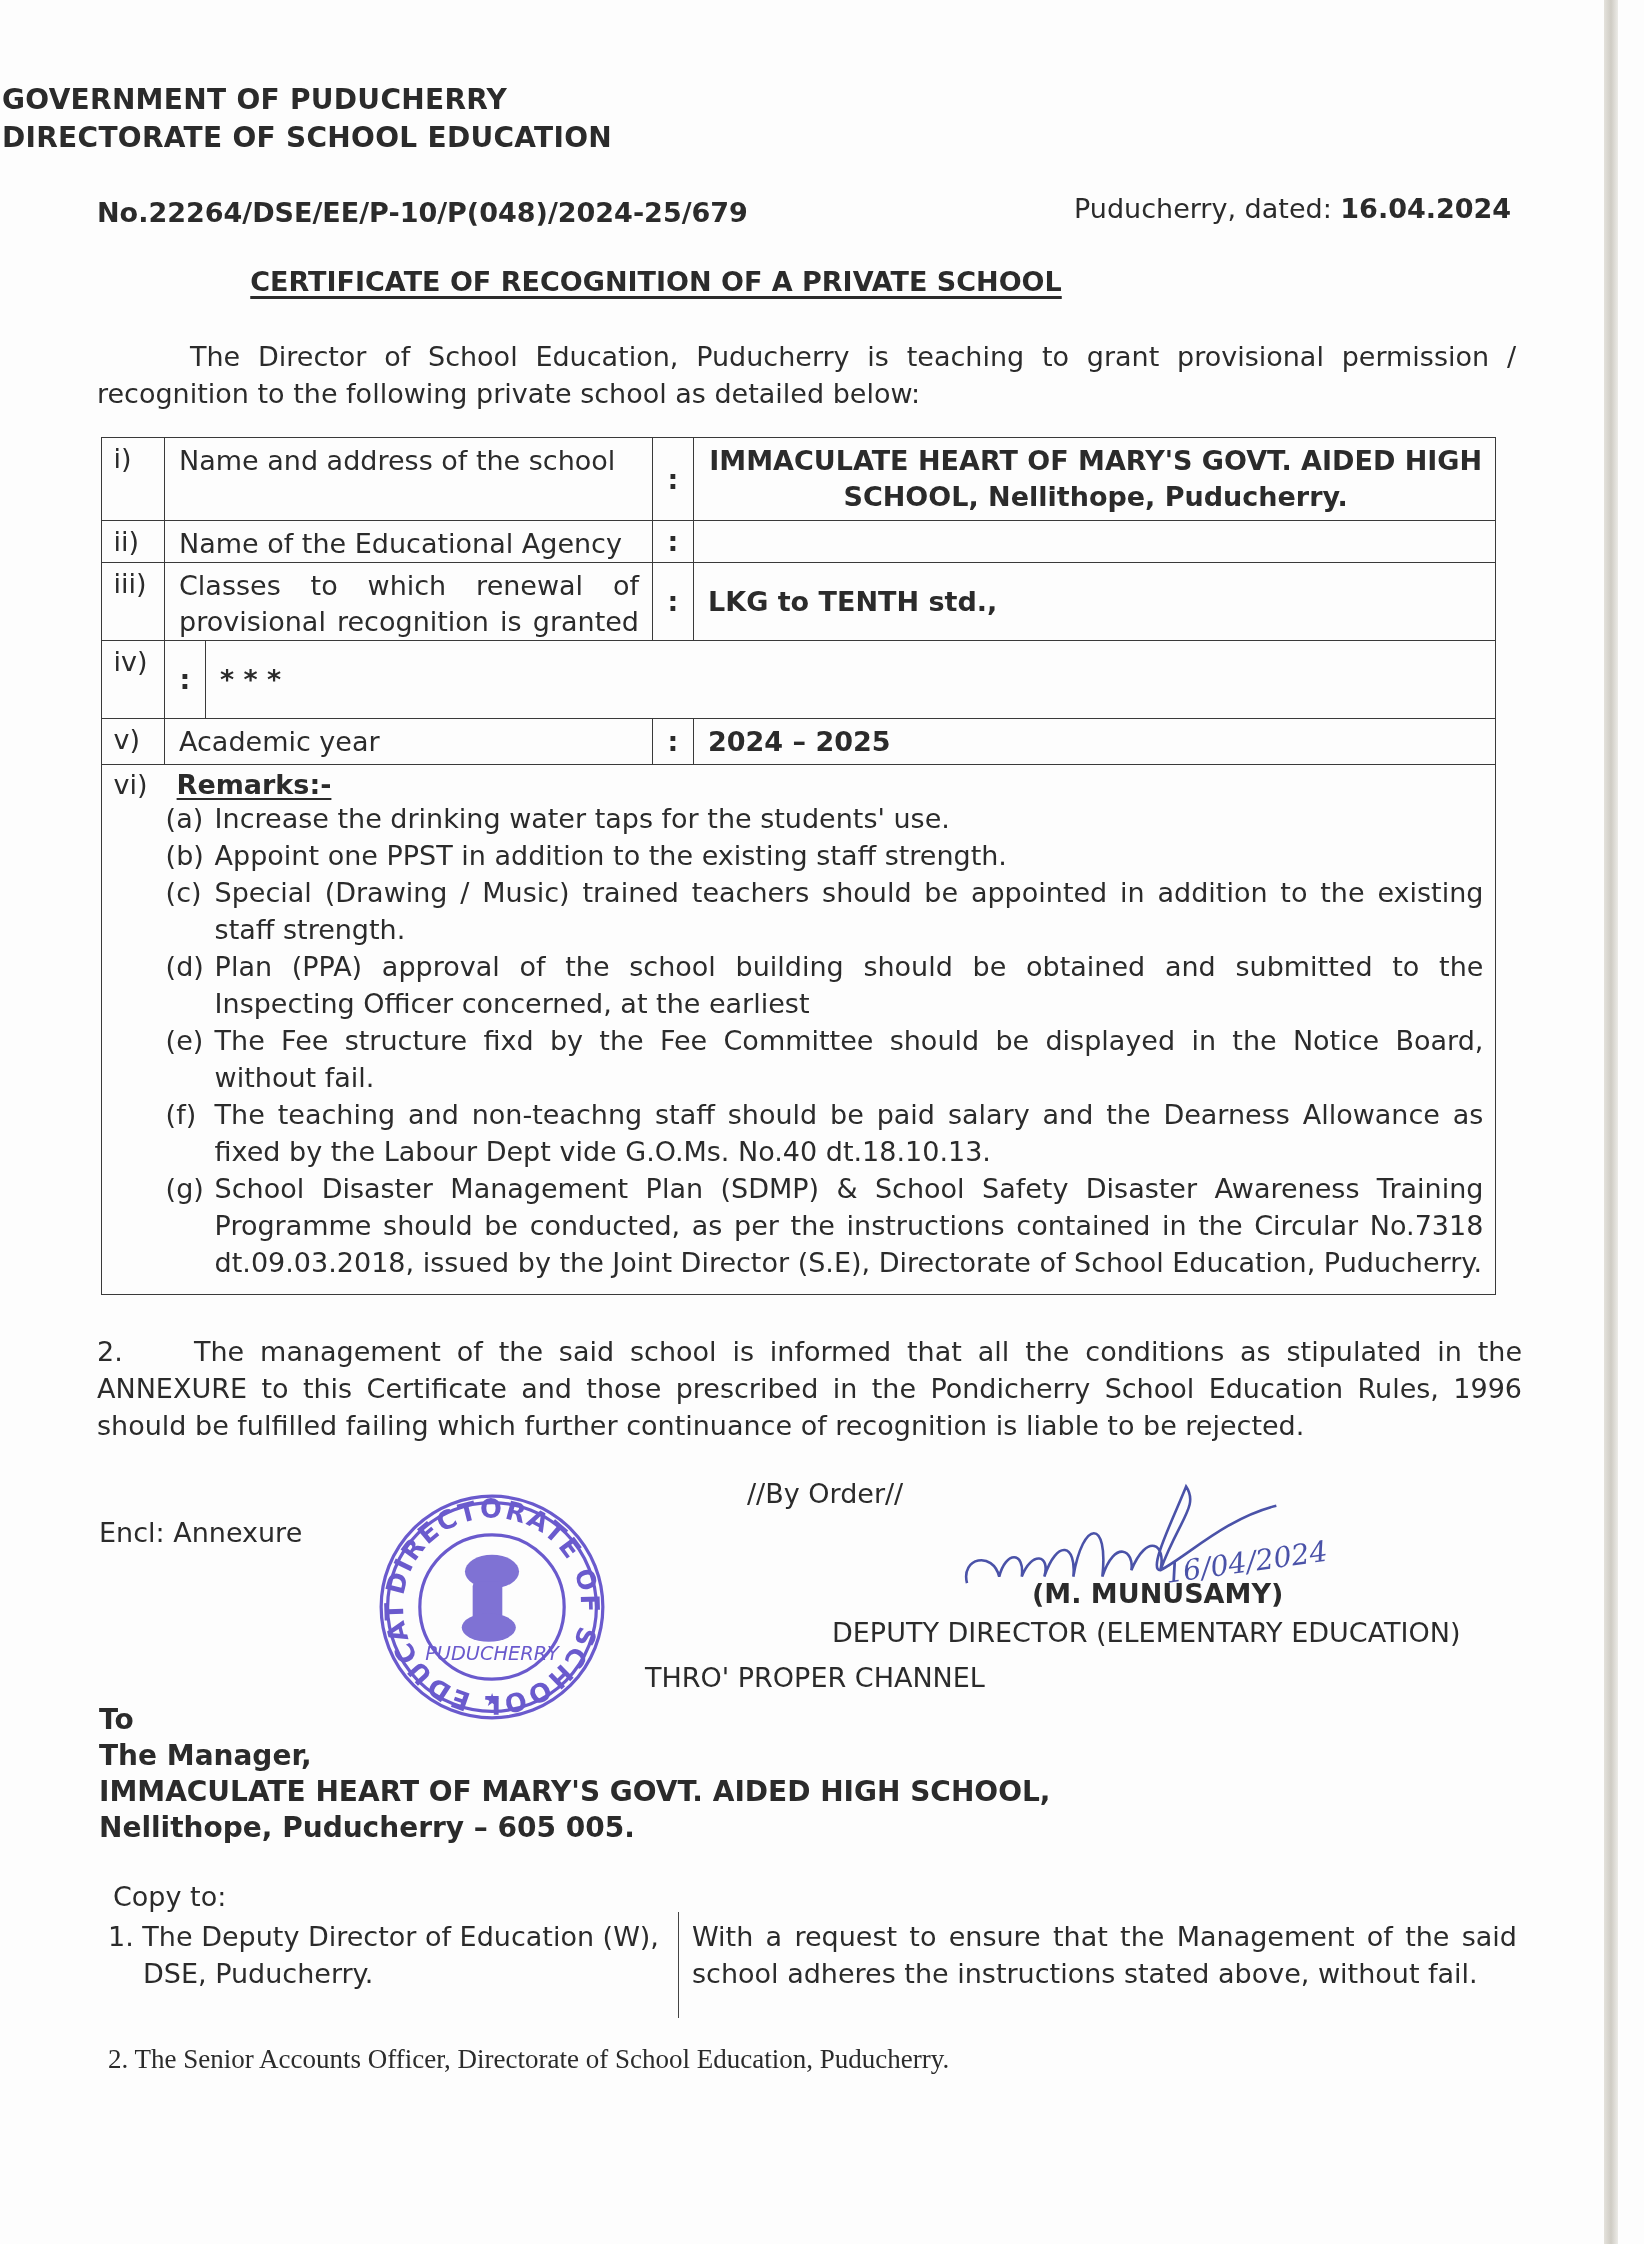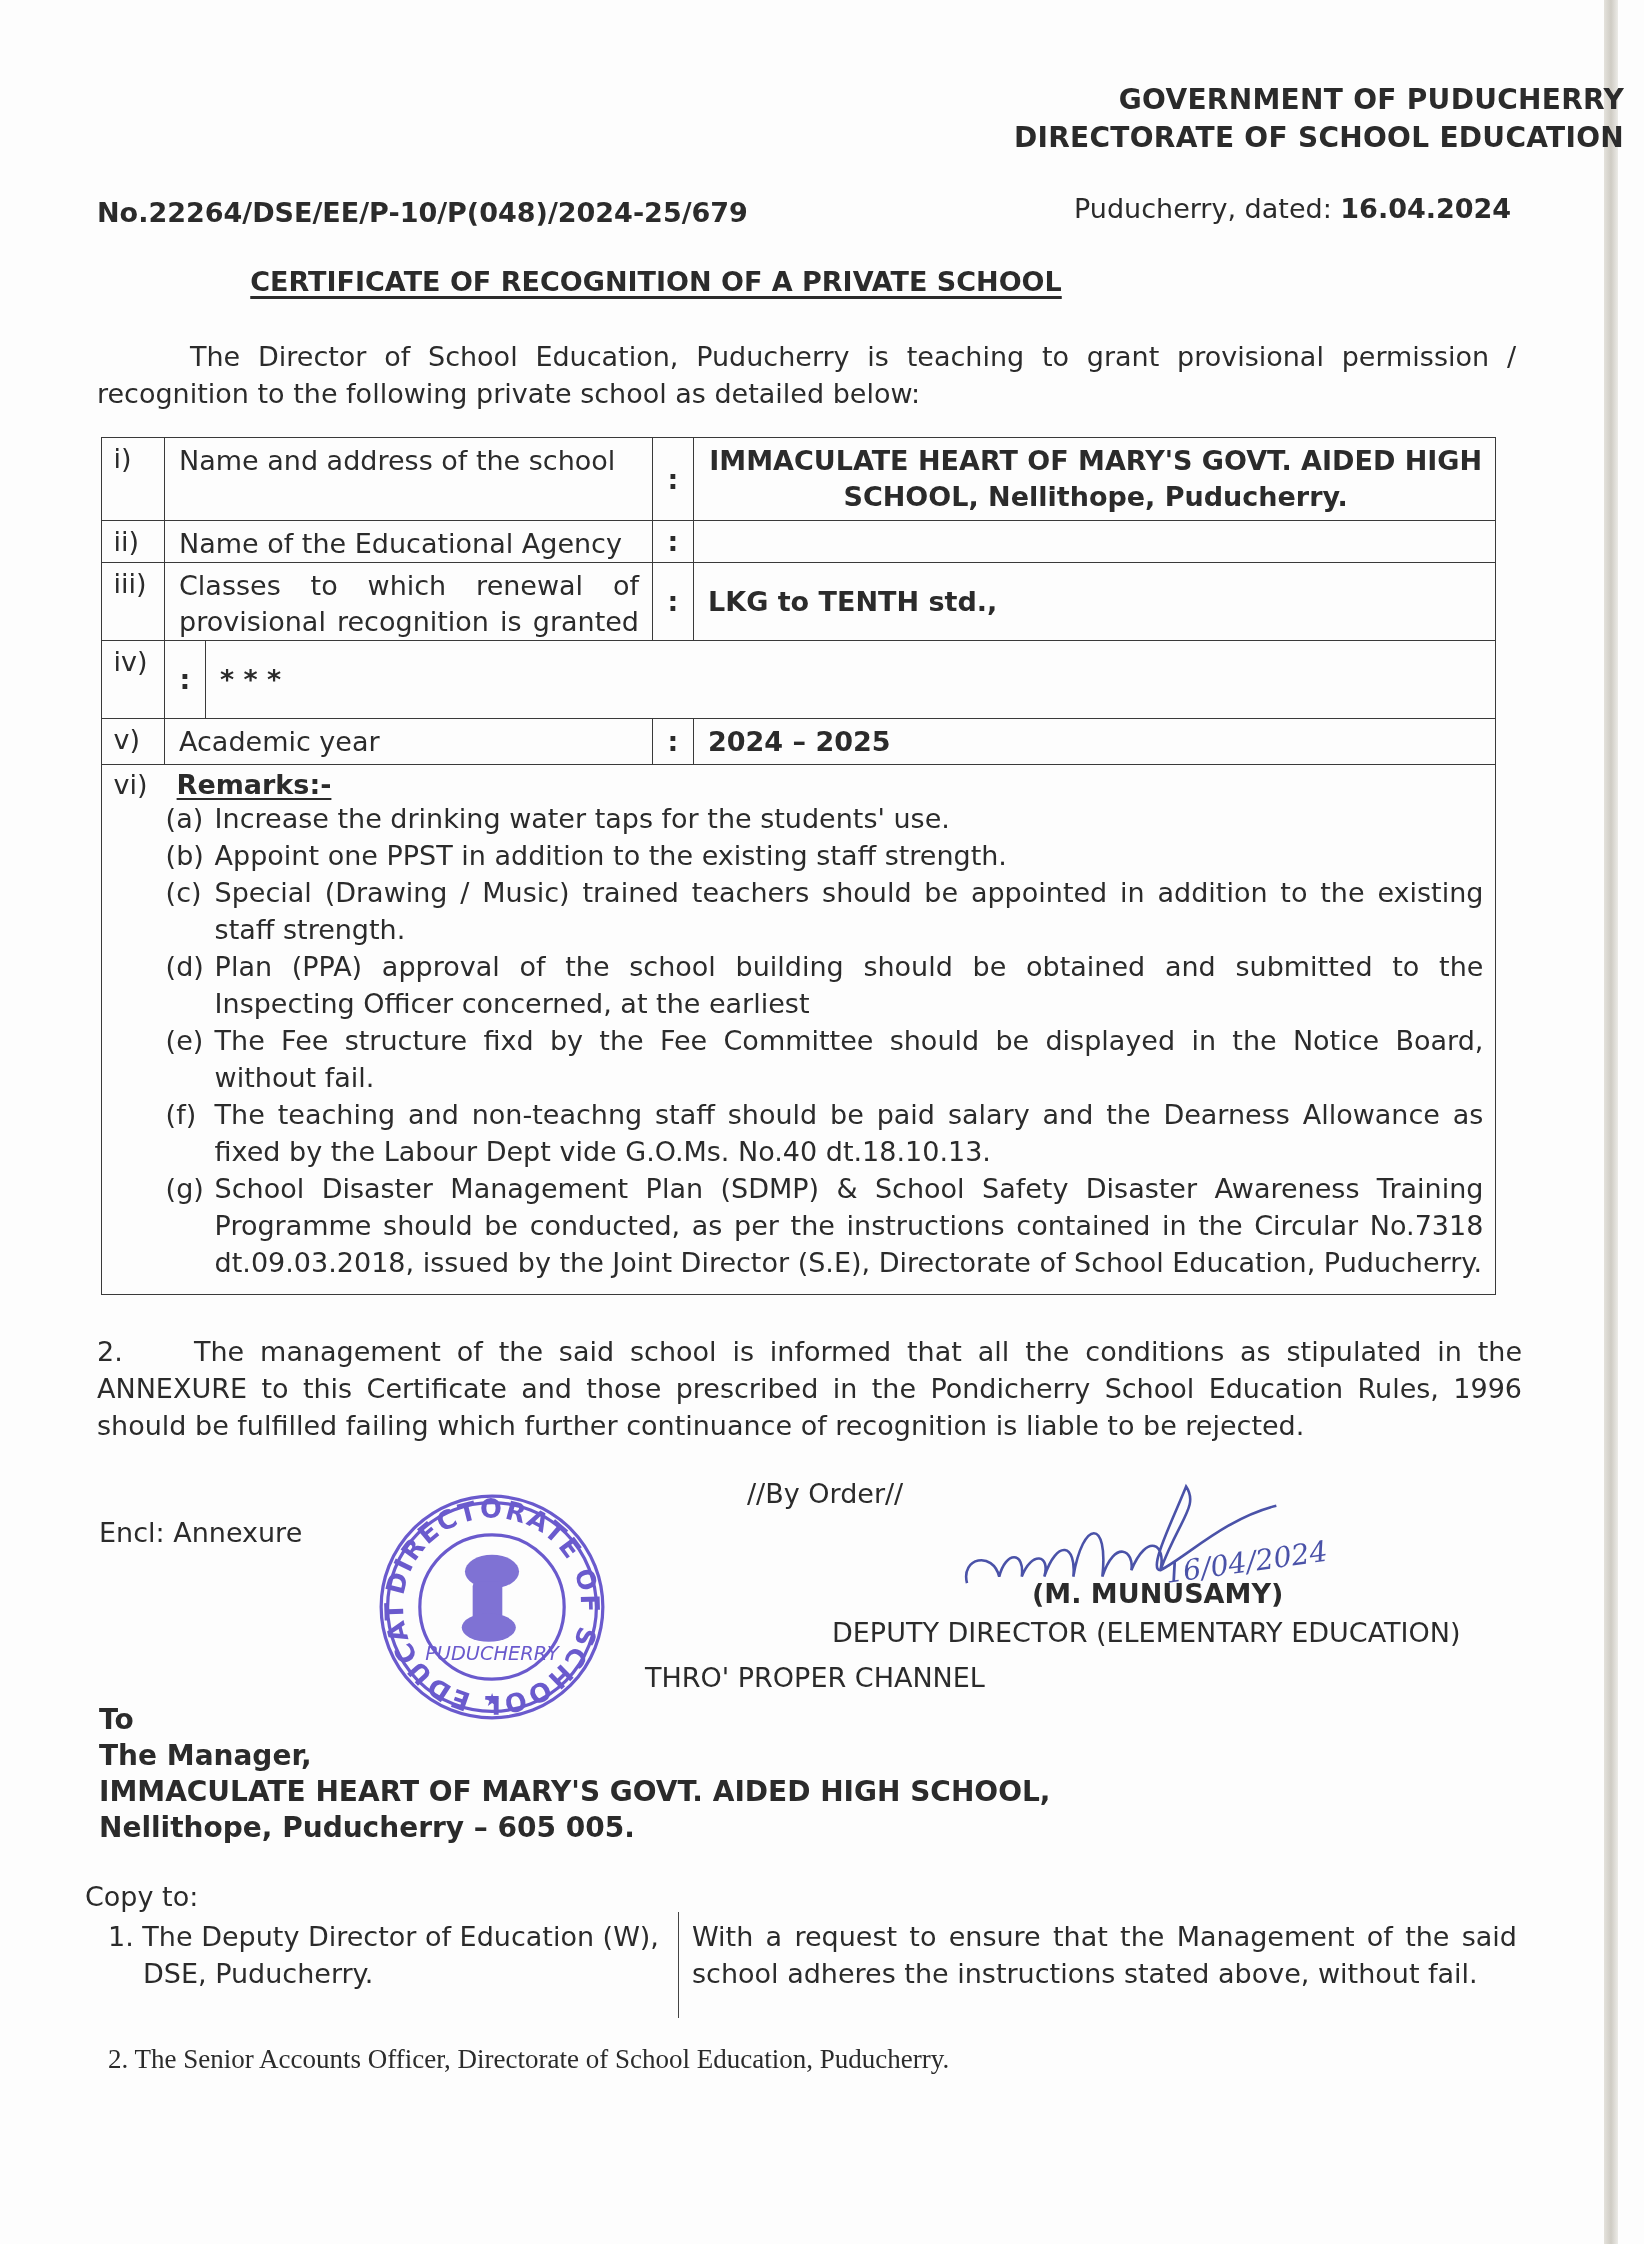--- a/index.html
+++ b/index.html
@@ -5,21 +5,21 @@
   html, body { margin:0; padding:0; }
   body {
     width:1644px; height:2261px; position:relative; overflow:hidden;
     background:#fdfdfd; color:#2b2b2b;
     font-family:"DejaVu Sans", "Liberation Sans", sans-serif;
   }
   .abs { position:absolute; }
   .scan-strip { position:absolute; left:1604px; top:0; width:14px; height:2244px; background:linear-gradient(to right,#e4e2dc,#cfccc4,#ecebe7); }
   .scan-bottom { position:absolute; left:0; top:2244px; width:1644px; height:17.4px; background:#fff; }
 
-  .hdr { left:12px; width:1612px; text-align:right; font-weight:bold; font-size:28px; letter-spacing:0.3px; }
+  .hdr { left:2px; width:1612px; text-align:left; font-weight:bold; font-size:28px; letter-spacing:0.3px; }
   .refno { left:97px; top:197px; font-weight:bold; font-size:27px; }
   .dated { left:1074px; top:193px; font-size:27px; }
   .dated b { font-weight:bold; }
   .cert-title { left:0; width:1312px; top:266px; text-align:center; font-weight:bold; font-size:27px; text-decoration:underline; text-underline-offset:5.2px; text-decoration-thickness:2.6px; }
 
   .para { left:97px; width:1419px; font-size:27px; line-height:37px; text-align:justify; }
   .para .indent { display:inline-block; width:93px; }
 
   
   .tbl { position:absolute; left:101px; top:437px; width:1393px; border:1.9px solid #3a3a3a; }
@@ -39,21 +39,21 @@
   .rem .k { width:49px; flex:none; }
   .rem .t { flex:1; text-align:justify; }
 
   .encl { left:99px; top:1517px; font-size:27px; }
   .byorder { left:717px; top:1478px; font-size:27px;margin-left:30px; }
   .signame { left:1032px; top:1578px; font-size:27px; font-weight:bold; }
   .sigdesig { left:832px; top:1617px; font-size:27px; }
   .thro { left:645px; top:1662px; font-size:27px; }
   .to { left:99px; top:1702px; font-size:28px; font-weight:bold; line-height:36px; }
 
-  .copyto { left:85px; top:1881px; font-size:27px; }
+  .copyto { left:113px; top:1881px; font-size:27px; }
   .cc { font-size:27px; line-height:37px; }
   .cc1a { left:108px; top:1918px; width:548px; }
   .cc1b { left:692px; top:1918px; width:825px; text-align:justify; text-align-last:left; }
   .ccdiv { left:678px; top:1912px; width:1.3px; height:106px; background:#444; }
   .cc2 { left:108px; top:2041px;font-family:Liberation Serif, serif; }
 
   .stamp { left:376px; top:1491px; width:232px; height:232px; }
   .sig { left:954px; top:1480px; width:548px; height:116px; }
 </style>
 </head>

